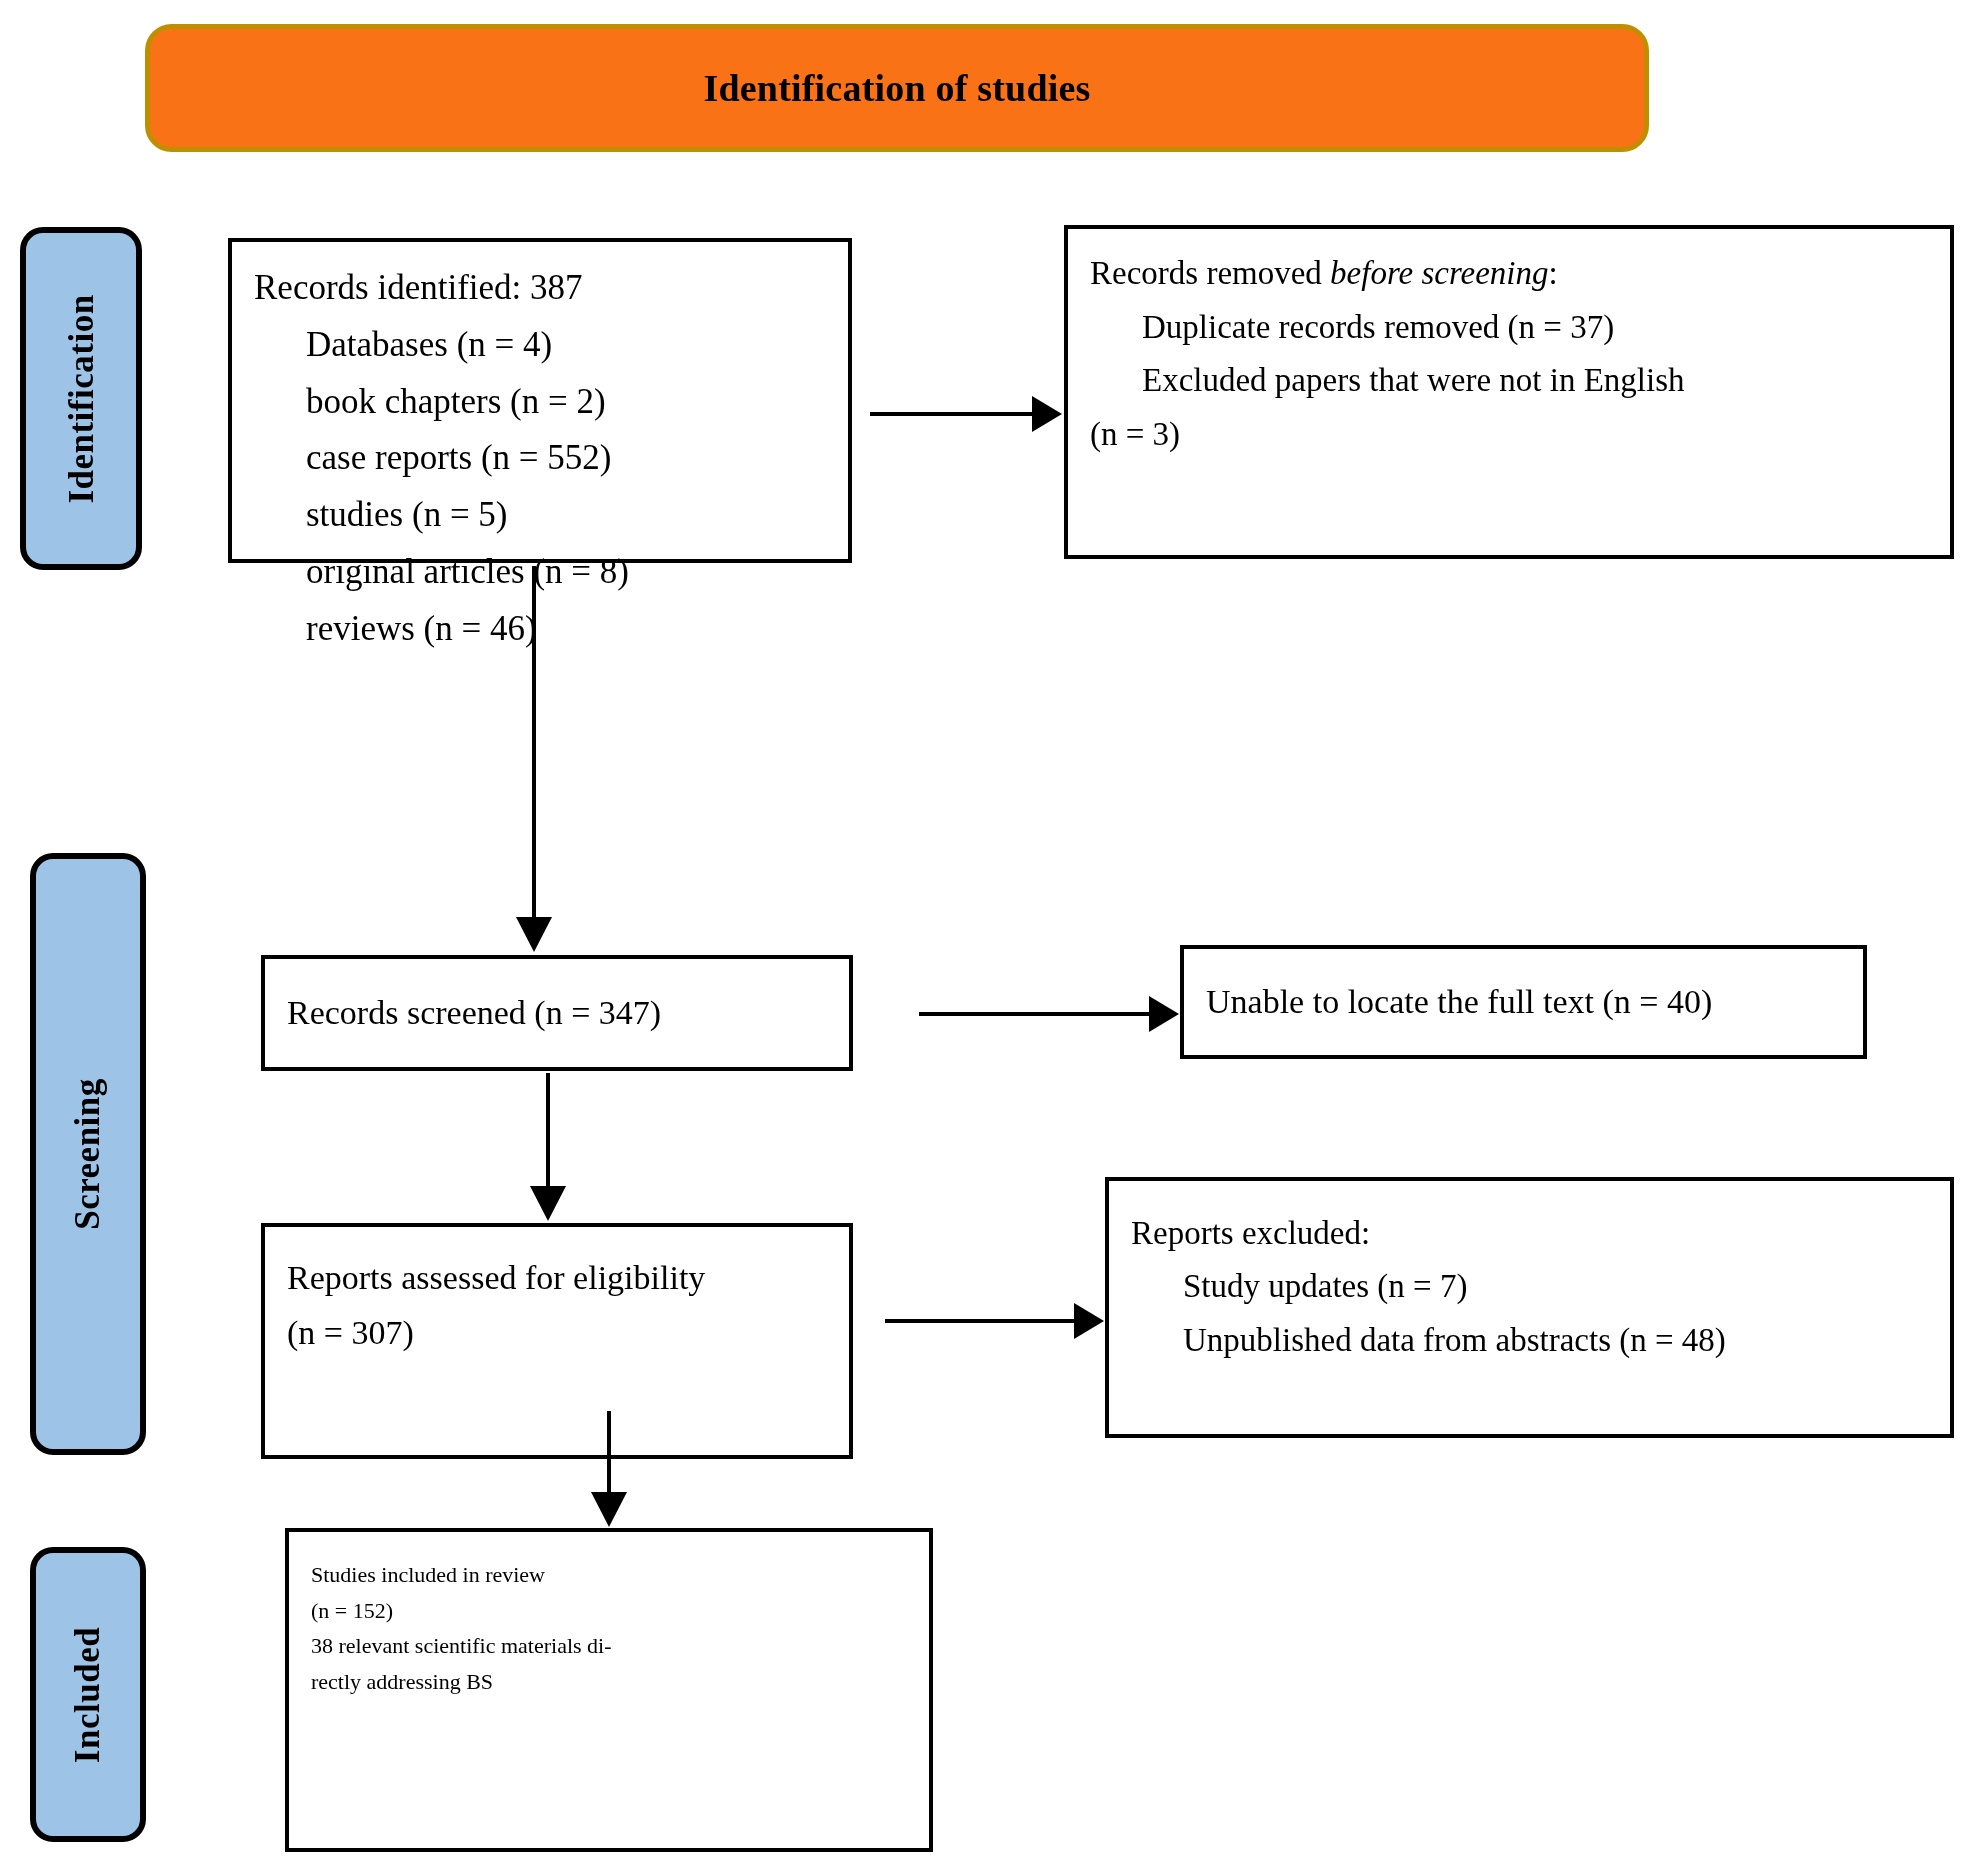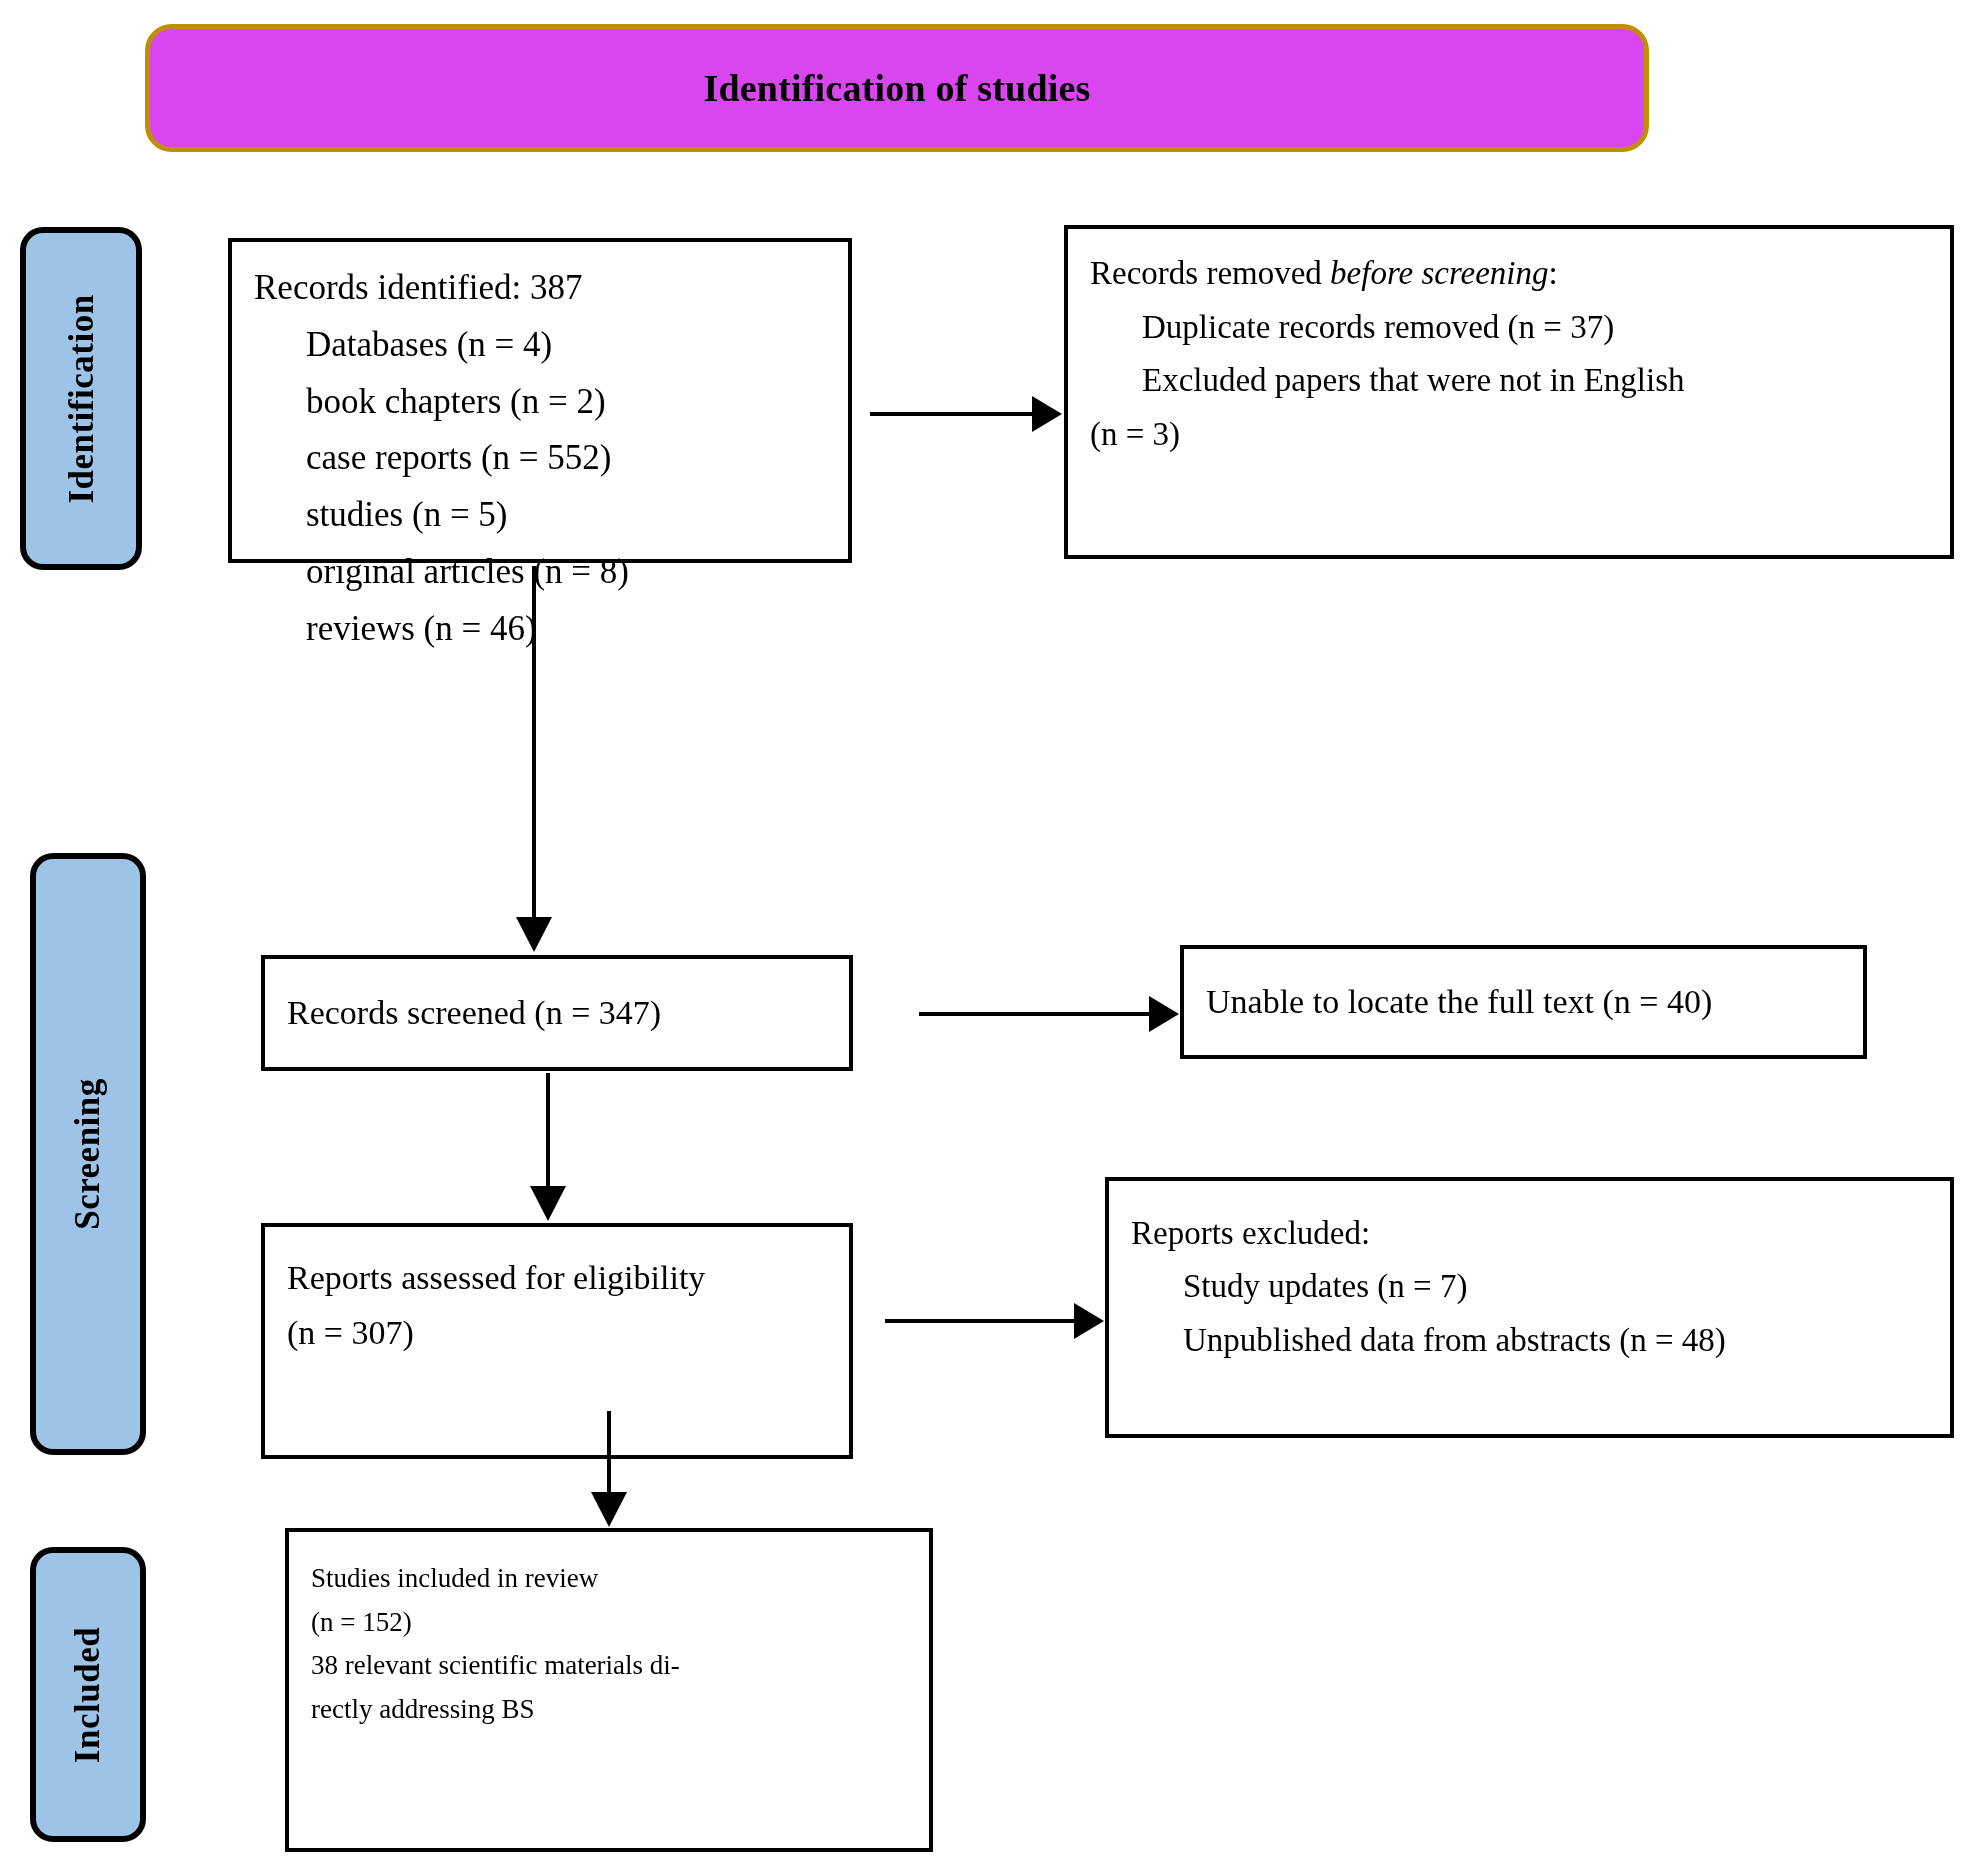--- a/index.html
+++ b/index.html
@@ -16,21 +16,21 @@
     overflow: hidden;
   }
 
   
   .header-banner {
     position: absolute;
     left: 145px;
     top: 24px;
     width: 1504px;
     height: 128px;
-    background: #d946ef;
+    background: #f97316;
     border: 5.3px solid #BF8F00;
     border-radius: 26.6px;
     box-sizing: border-box;
     display: flex;
     align-items: center;
     justify-content: center;
   }
   .header-banner .title {
     font-size: 38px;
     font-weight: bold;
@@ -85,21 +85,21 @@
   #box-eligibility     { left: 261px;  top: 1223px; width: 592px; height: 236px; }
   #box-excluded        { left: 1105px; top: 1177px; width: 849px; height: 261px; }
   #box-included        { left: 285px;  top: 1528px; width: 648px; height: 324px; }
 
   #box-identified .line  { font-size: 35px; }
   #box-removed .line     { font-size: 33px; }
   #box-screened .line,
   #box-unable .line      { font-size: 34px; }
   #box-eligibility .line { font-size: 34px; }
   #box-excluded .line    { font-size: 33px; }
-  #box-included .line    { font-size: 27px; }
+  #box-included .line    { font-size: 22px; }
 
   #box-screened,
   #box-unable {
     display: flex;
     align-items: center;
   }
   #box-eligibility { padding-top: 23px; }
   #box-excluded    { padding-top: 26px; }
   #box-included    { padding-top: 25px; }
 

